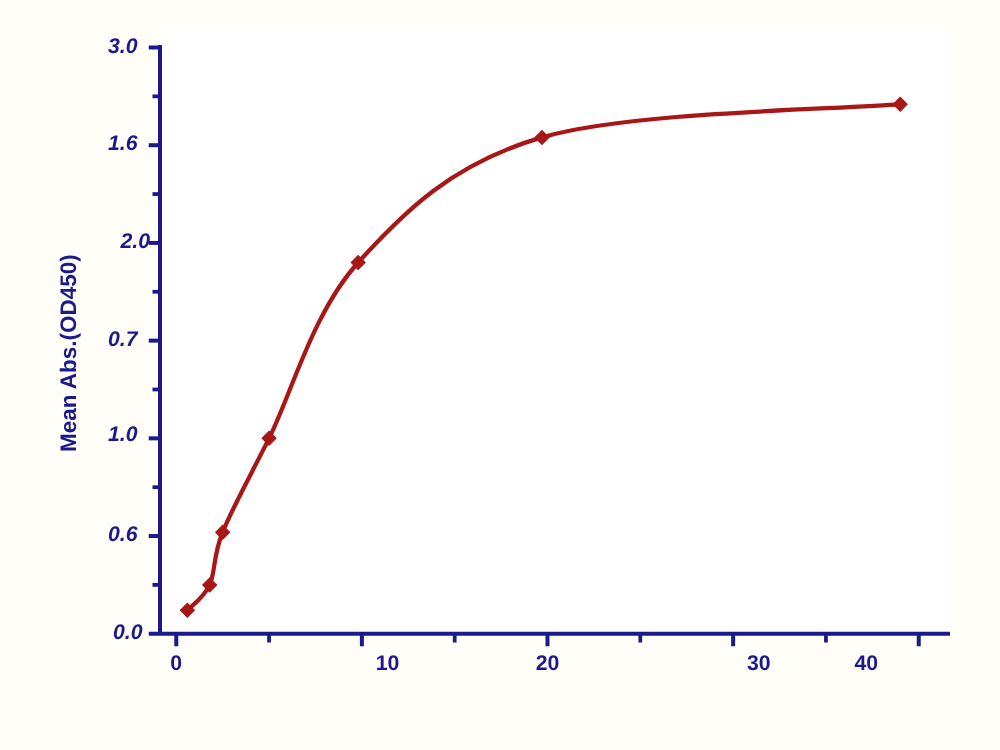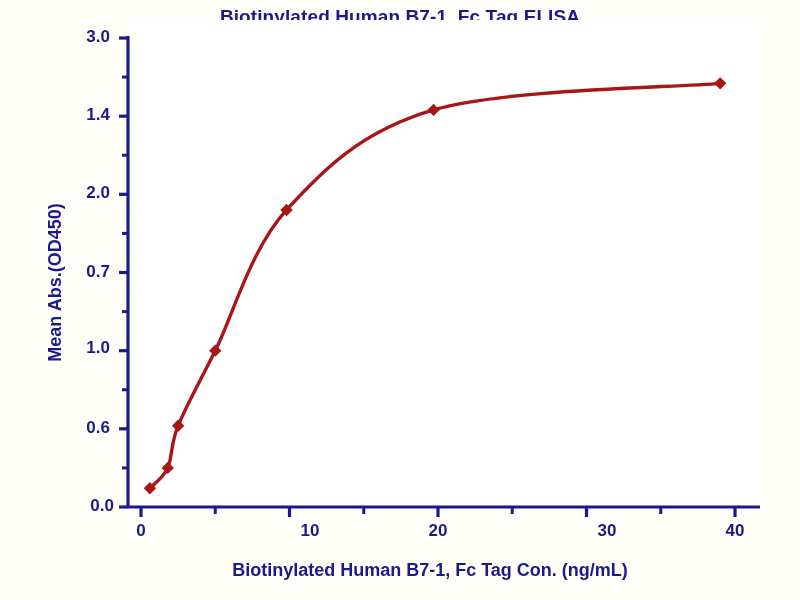--- a/index.html
+++ b/index.html
@@ -67,43 +67,42 @@
   .tick-label {
     position: absolute;
     color: #1a1a8c;
     font-size: 17px;
     font-weight: bold;
     white-space: nowrap;
   }
   .ytick-label {
     text-align: right;
     width: 60px;
+    font-style: italic;
   }
   .xtick-label {
     text-align: center;
     width: 60px;
   }
   svg.plot {
     position: absolute;
     left: 0;
     top: 0;
     width: 800px;
     height: 600px;
   }
 </style>
 </head>
 <body>
 
 <div id="figure">
 
-  <div class="title">Biotinylated Human B7-1, Fc Tag ELISA</div>
   <div class="subtitle">0.5 µg of Human CTLA-4, Fc Tag per well</div>
 
   <div class="ylabel">Mean Abs.(OD450)</div>
-  <div class="xlabel">Biotinylated Human B7-1, Fc Tag Con. (ng/mL)</div>
 
   <svg class="plot" id="plot-svg" viewBox="0 0 800 600">
       <rect x="128" y="20" width="632" height="487" fill="#ffffff"></rect>
       <line x1="128" y1="36" x2="128" y2="507" stroke="#1a1a8c" stroke-width="3.2"></line>
       <line x1="128" y1="507" x2="760" y2="507" stroke="#1a1a8c" stroke-width="3.2"></line>
       <line x1="119" y1="507" x2="128" y2="507" stroke="#1a1a8c" stroke-width="3.2"></line>
       <line x1="119" y1="428.83333333333337" x2="128" y2="428.83333333333337" stroke="#1a1a8c" stroke-width="3.2"></line>
       <line x1="119" y1="350.6666666666667" x2="128" y2="350.6666666666667" stroke="#1a1a8c" stroke-width="3.2"></line>
       <line x1="119" y1="272.5" x2="128" y2="272.5" stroke="#1a1a8c" stroke-width="3.2"></line>
       <line x1="119" y1="194.33333333333337" x2="128" y2="194.33333333333337" stroke="#1a1a8c" stroke-width="3.2"></line>
@@ -132,22 +131,22 @@
       <polygon points="286.53,203.7666666666667 292.72999999999996,209.9666666666667 286.53,216.16666666666669 280.33,209.9666666666667" fill="#a81616"></polygon>
       <polygon points="433.54499999999996,103.71333333333335 439.74499999999995,109.91333333333336 433.54499999999996,116.11333333333336 427.34499999999997,109.91333333333336" fill="#a81616"></polygon>
       <polygon points="720.15,77.13666666666664 726.35,83.33666666666664 720.15,89.53666666666665 713.9499999999999,83.33666666666664" fill="#a81616"></polygon>
     </svg>
 
   <div id="tick-layer">
       <div class="tick-label ytick-label" style="left: 54px; top: 496px;">0.0</div>
       <div class="tick-label ytick-label" style="left: 50px; top: 417.833px;">0.6</div>
       <div class="tick-label ytick-label" style="left: 50px; top: 338px;">1.0</div>
       <div class="tick-label ytick-label" style="left: 50px; top: 261.5px;">0.7</div>
-      <div class="tick-label ytick-label" style="left: 50px; top: 183.333px; text-align: right;">2.0</div>
-      <div class="tick-label ytick-label" style="left: 50px; top: 105.167px;">1.4</div>
+      <div class="tick-label ytick-label" style="left: 60px; top: 183.333px; text-align: right;">2.0</div>
+      <div class="tick-label ytick-label" style="left: 50px; top: 105.167px;">1.6</div>
       <div class="tick-label ytick-label" style="left: 50px; top: 27px;">3.0</div>
       <div class="tick-label xtick-label" style="left: 111px; top: 521px;">0</div>
       <div class="tick-label xtick-label" style="left: 259.5px; top: 521px; text-align: right;">10</div>
       <div class="tick-label xtick-label" style="left: 408px; top: 521px;">20</div>
       <div class="tick-label xtick-label" style="left: 556.5px; top: 521px; text-align: right;">30</div>
-      <div class="tick-label xtick-label" style="left: 705px; top: 521px;">40</div>
+      <div class="tick-label xtick-label" style="left: 663px; top: 521px;">40</div>
     </div>
 </div>
 
 </body></html>

